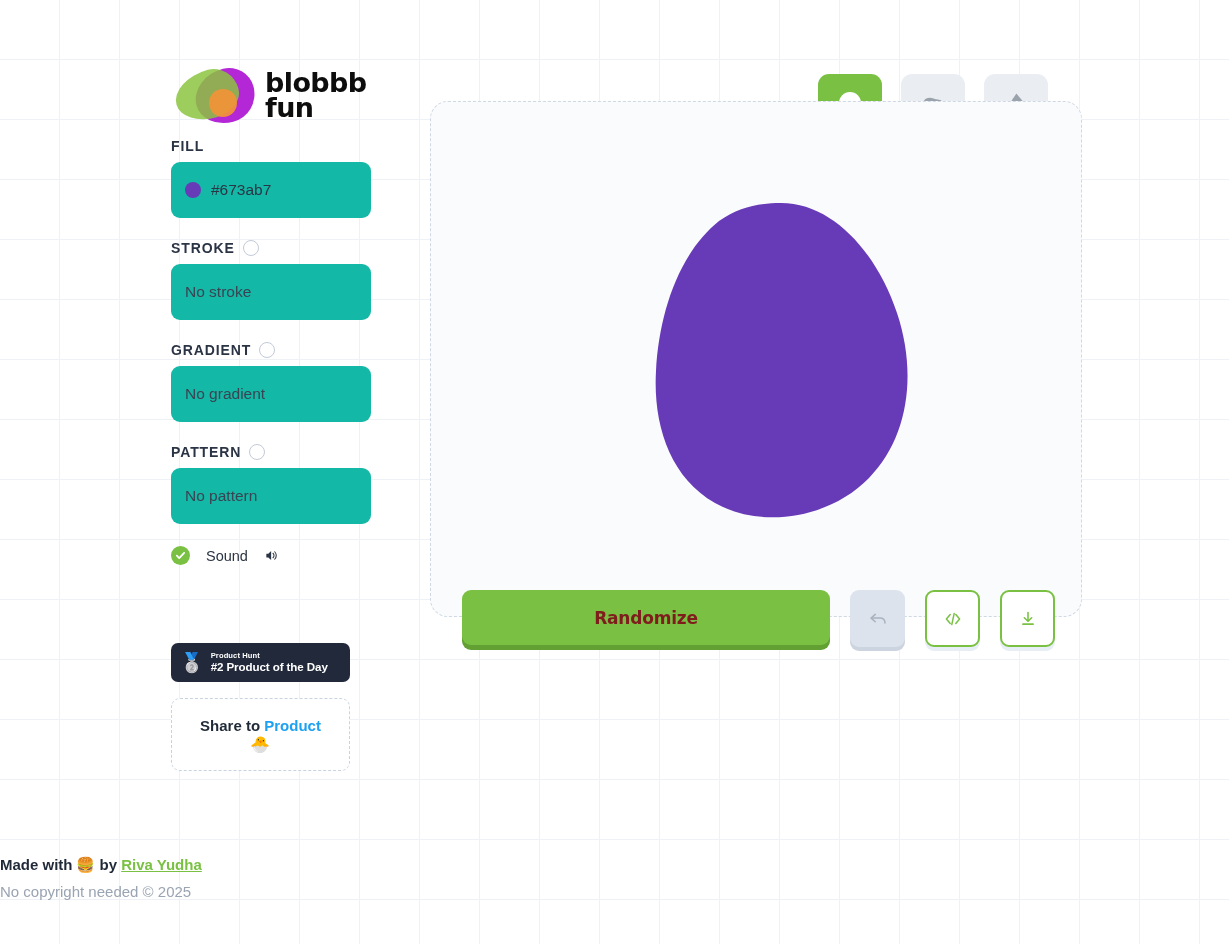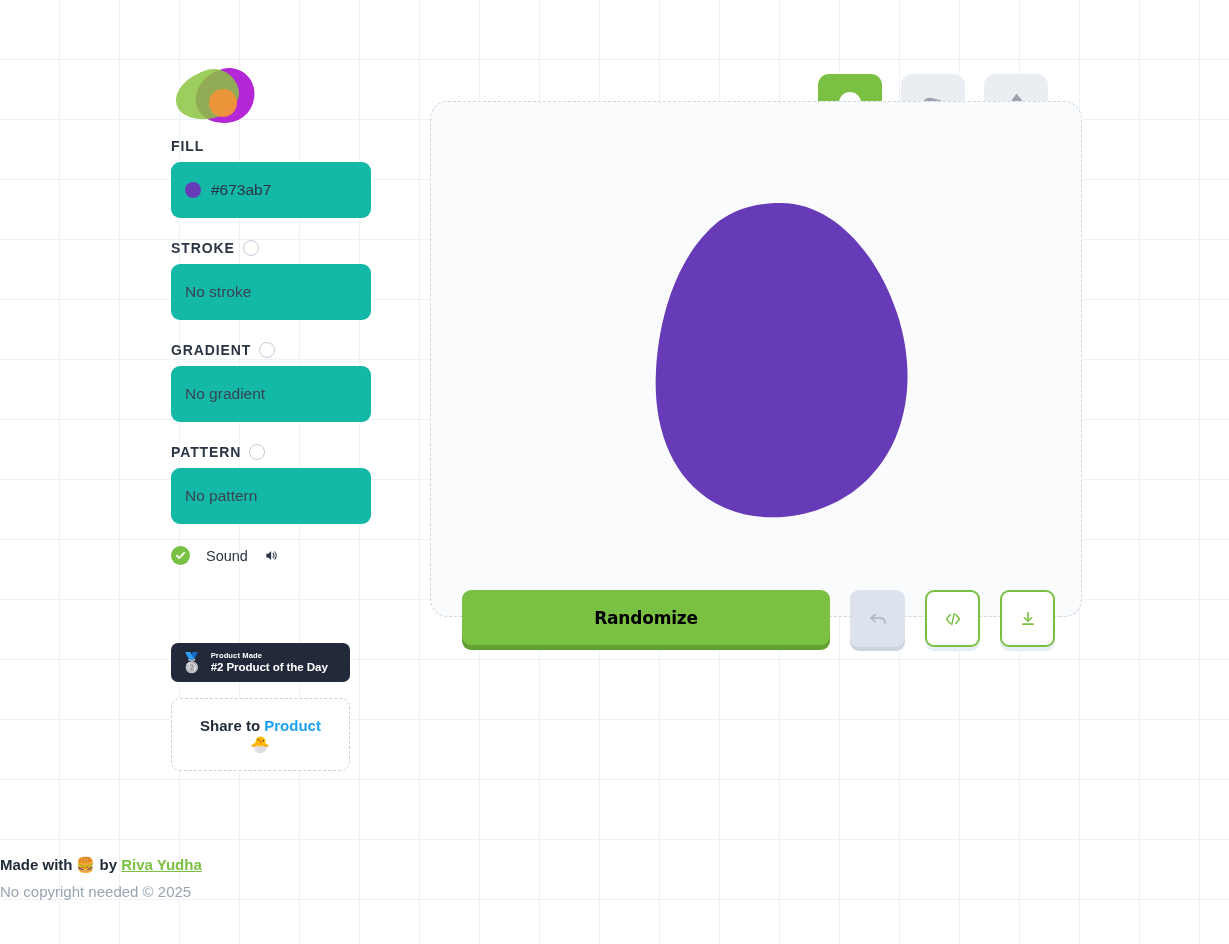--- a/index.html
+++ b/index.html
@@ -250,21 +250,21 @@
     align-items: flex-start;
     gap: 20px;
   }
   #randomize-btn {
     width: 368px;
     height: 55px;
     background: #7ac143;
     box-shadow: 0 5px 0 #63a033;
     border: none;
     border-radius: 9px;
-    color: #000000;
+    color: #7f1d1d;
     font-family: "DejaVu Sans", sans-serif;
     font-size: 17px;
     font-weight: 700;
     letter-spacing: -0.2px;
     cursor: pointer;
   }
   .icon-btn {
     width: 55px;
     height: 57px;
     border-radius: 9px;
@@ -312,20 +312,24 @@
 </head>
 <body>
 
 <div id="sidebar">
 
   <div id="brand">
     <div id="logo-mark">
       <div class="logo-blob logo-purple"></div>
       <div class="logo-blob logo-green"></div>
       <div class="logo-blob logo-orange"></div>
+    </div>
+    <div id="brand-text">
+      <span>blobbb</span>
+      <span class="l2">fun</span>
     </div>
   </div>
 
   <div class="field-label">
     <span>FILL</span>
   </div>
   <div class="field-box">
     <span class="swatch" id="fill-swatch" style="background: rgb(103, 58, 183);"></span>
     <span>#673ab7</span>
   </div>
@@ -366,21 +370,21 @@
         <path d="M2.5 6 H4.6 L7.6 3.3 V12.7 L4.6 10 H2.5 Z" fill="#2b3444"></path>
         <path d="M9.6 5.6 A3.2 3.2 0 0 1 9.6 10.4" stroke="#2b3444" stroke-width="1.1" fill="none" stroke-linecap="round"></path>
         <path d="M11.4 4 A5.6 5.6 0 0 1 11.4 12" stroke="#2b3444" stroke-width="1.1" fill="none" stroke-linecap="round"></path>
       </svg>
     </span>
   </div>
 
   <div id="ph-badge">
     <span id="ph-medal">🥈</span>
     <span id="ph-texts">
-      <span id="ph-kicker" style="display:block">Product Made</span>
+      <span id="ph-kicker" style="display:block">Product Hunt</span>
       <span id="ph-title" style="display:block">#2 Product of the Day</span>
     </span>
   </div>
 
   <div id="share-box">
     <span id="share-line"><span>Share to </span><span class="tw">Product</span></span>
     <span id="share-emoji">🐣</span>
   </div>
 
 </div>

